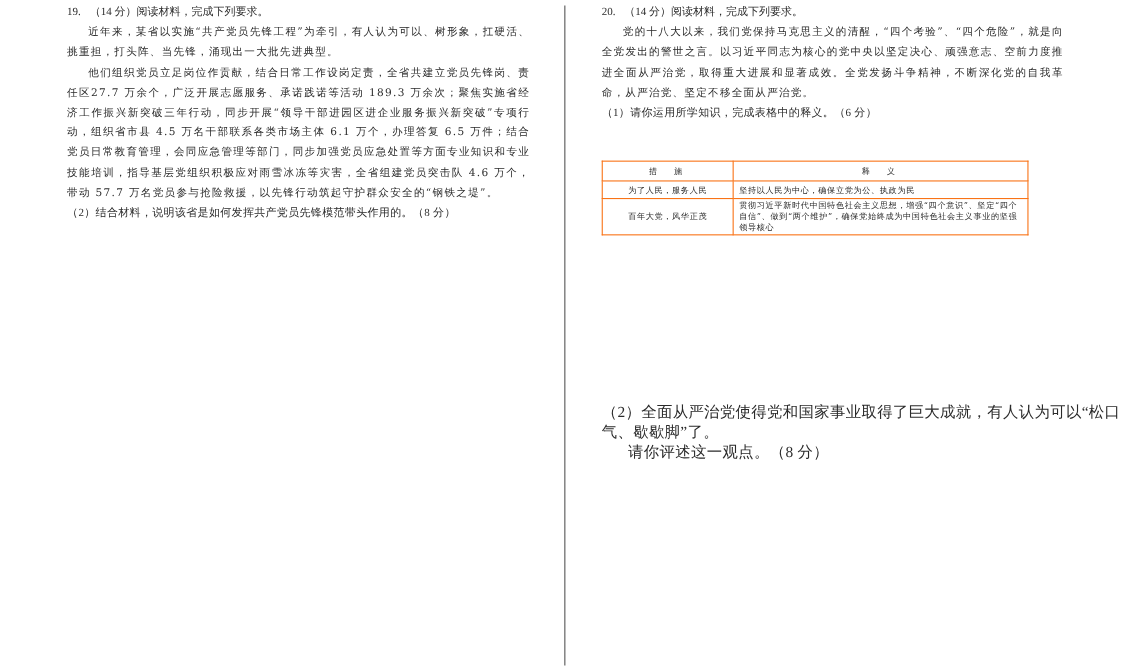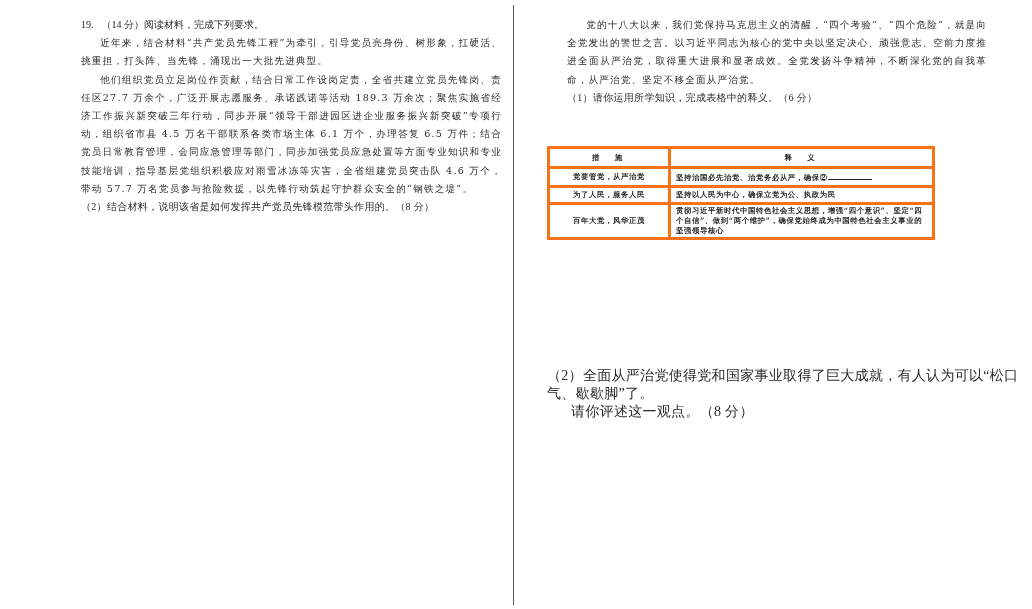--- a/index.html
+++ b/index.html
@@ -1,78 +1,77 @@
 <!DOCTYPE html>
 <html><head>
 <meta charset="utf-8">
 <style>
   html, body { margin: 0; padding: 0; background: #ffffff; }
   body {
     width: 1032px; height: 609px; position: relative; overflow: hidden;
     font-family: "DejaVu Serif", "Liberation Serif", serif;
     color: #2a2a2a;
   }
-  .col { position: absolute; top: 16px; font-size: 9.6px; line-height: 18.2px; margin-left: 20px; }
+  .col { position: absolute; top: 3px; font-size: 9.6px; line-height: 18.2px; }
   .col-left { left: 61px; width: 421px; }
   .col-right { left: 547px; width: 420px; }
   .divider {
     position: absolute; left: 513px; top: 5px; width: 1px; height: 600px;
     background: #555;
   }
   .q-title { white-space: nowrap; font-family: "Liberation Serif", serif; font-size: 10px; }
   .q-title .num { margin-right: 8px; }
   .para { text-indent: 2em; text-align: justify; text-align-last: left; letter-spacing: 1.15px; margin: 0; }
   .para.tight { letter-spacing: 1.2px; }
   .sub { font-family: "Liberation Serif", serif; font-size: 10px; white-space: nowrap; margin: 0; letter-spacing: 0.3px; }
 
   table.exp {
     position: absolute; left: 547px; top: 146px; width: 388px;
     border-collapse: collapse; font-size: 7.4px; line-height: 10px;
   }
   table.exp td, table.exp th {
-    border: 3px solid #f97316; padding: 2px 5px; vertical-align: middle; font-weight: bold;
+    border: 1px solid #f97316; padding: 2px 5px; vertical-align: middle; font-weight: normal;
     letter-spacing: 0.6px;
   }
   table.exp th { height: 13px; letter-spacing: 4px; }
   table.exp td.c1 { width: 108px; text-align: center; }
   table.exp tr.r { height: 16px; }
   table.exp tr.tall td { padding: 1px 5px; }
   .blank { display: inline-block; width: 44px; border-bottom: 1px solid #222; height: 8px; vertical-align: baseline; }
 
   .q2 { position: absolute; left: 547px; top: 367px; font-size: 14px; line-height: 18px; font-family: "Liberation Serif", serif; letter-spacing: 0.3px; }
   .q2 .cont { display: block; padding-left: 24px; }
 </style>
 </head>
 <body>
 
 <div class="col col-left">
   <div class="q-title">
     <span class="num">19.</span><span>（14 分）阅读材料，完成下列要求。</span>
   </div>
-  <p class="para">近年来，结合材料“共产党员先锋工程”为牵引，引导党员亮身份、树形象，扛硬活、挑重担，打头阵、当先锋，涌现出一大批先进典型。</p>
+  <p class="para">近年来，某省以实施“共产党员先锋工程”为牵引，有人认为可以、树形象，扛硬活、挑重担，打头阵、当先锋，涌现出一大批先进典型。</p>
   <p class="para tight">他们组织党员立足岗位作贡献，结合日常工作设岗定责，全省共建立党员先锋岗、责任区27.7 万余个，广泛开展志愿服务、承诺践诺等活动 189.3 万余次；聚焦实施省经济工作振兴新突破三年行动，同步开展“领导干部进园区进企业服务振兴新突破”专项行动，组织省市县 4.5 万名干部联系各类市场主体 6.1 万个，办理答复 6.5 万件；结合党员日常教育管理，会同应急管理等部门，同步加强党员应急处置等方面专业知识和专业技能培训，指导基层党组织积极应对雨雪冰冻等灾害，全省组建党员突击队 4.6 万个，带动 57.7 万名党员参与抢险救援，以先锋行动筑起守护群众安全的“钢铁之堤”。</p>
   <p class="sub">（2）结合材料，说明该省是如何发挥共产党员先锋模范带头作用的。（8 分）</p>
 </div>
 
 <div class="divider"></div>
 
 <div class="col col-right">
+  <div class="q-title">
+    <span class="num">20.</span><span>（14 分）阅读材料，完成下列要求。</span>
+  </div>
   <p class="para">党的十八大以来，我们党保持马克思主义的清醒，“四个考验”、“四个危险”，就是向全党发出的警世之言。以习近平同志为核心的党中央以坚定决心、顽强意志、空前力度推进全面从严治党，取得重大进展和显著成效。全党发扬斗争精神，不断深化党的自我革命，从严治党、坚定不移全面从严治党。</p>
   <p class="sub">（1）请你运用所学知识，完成表格中的释义。（6 分）</p>
 </div>
 
 <table class="exp">
   <tbody>
       <tr>
     <th class="c1">措　施</th>
     <th>释　义</th>
-  </tr>
-  <tr class="r">
-    <td class="c1">党要管党，从严治党</td>
-    <td><span>坚持治国必先治党、治党务必从严，确保②</span><span class="blank"></span></td>
   </tr>
   <tr class="r">
     <td class="c1">为了人民，服务人民</td>
     <td>坚持以人民为中心，确保立党为公、执政为民</td>
   </tr>
   <tr class="tall">
     <td class="c1">百年大党，风华正茂</td>
     <td>贯彻习近平新时代中国特色社会主义思想，增强“四个意识”、坚定“四个自信”、做到“两个维护”，确保党始终成为中国特色社会主义事业的坚强领导核心</td>
   </tr>
 </tbody>

